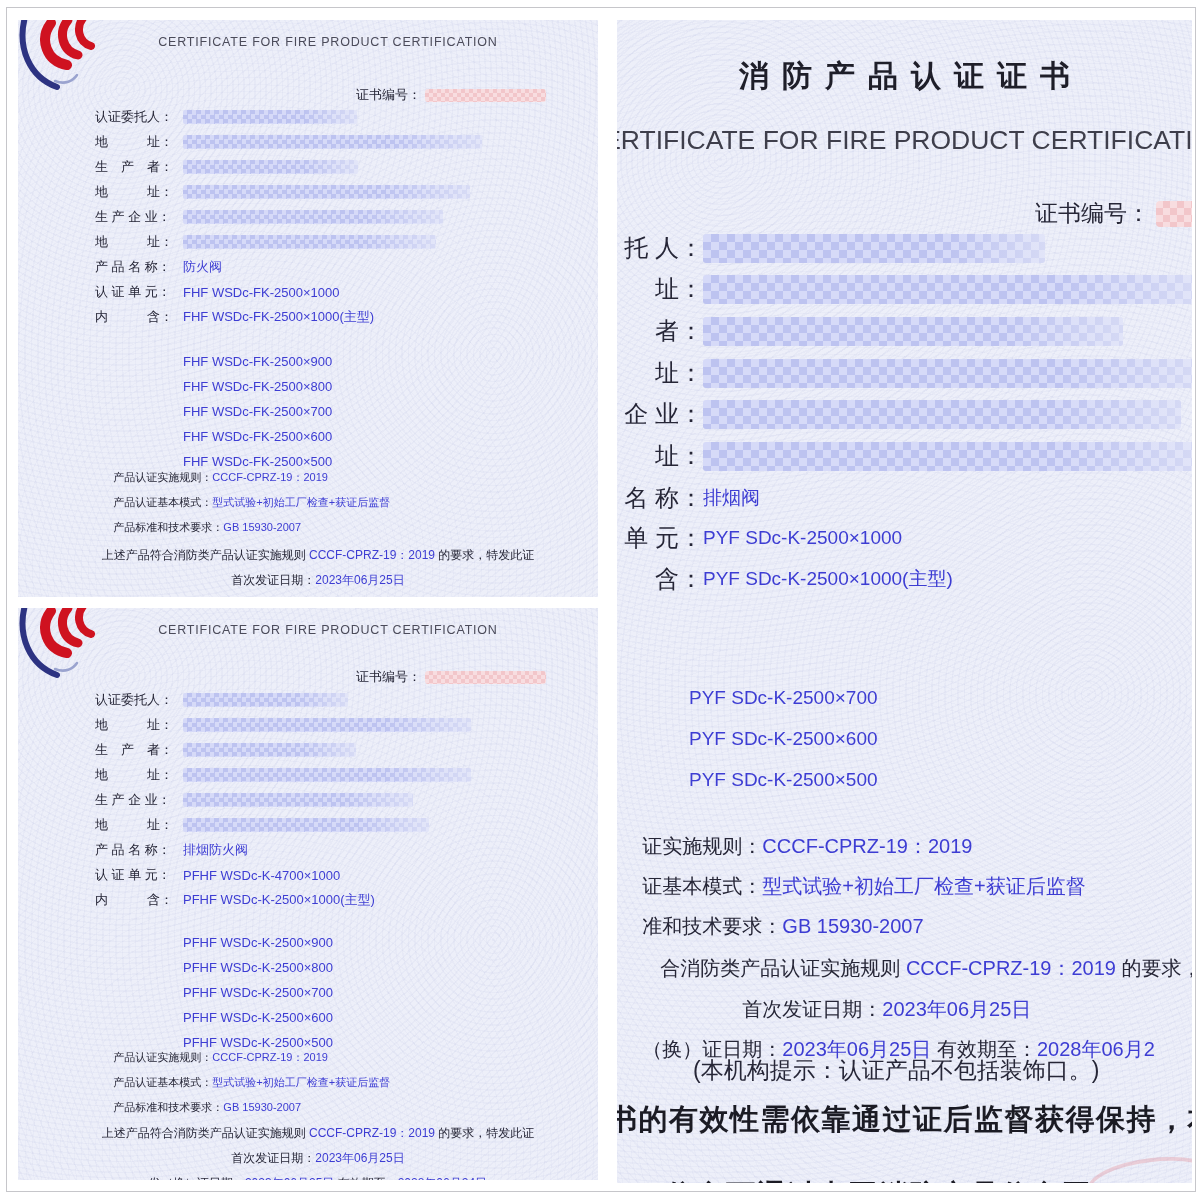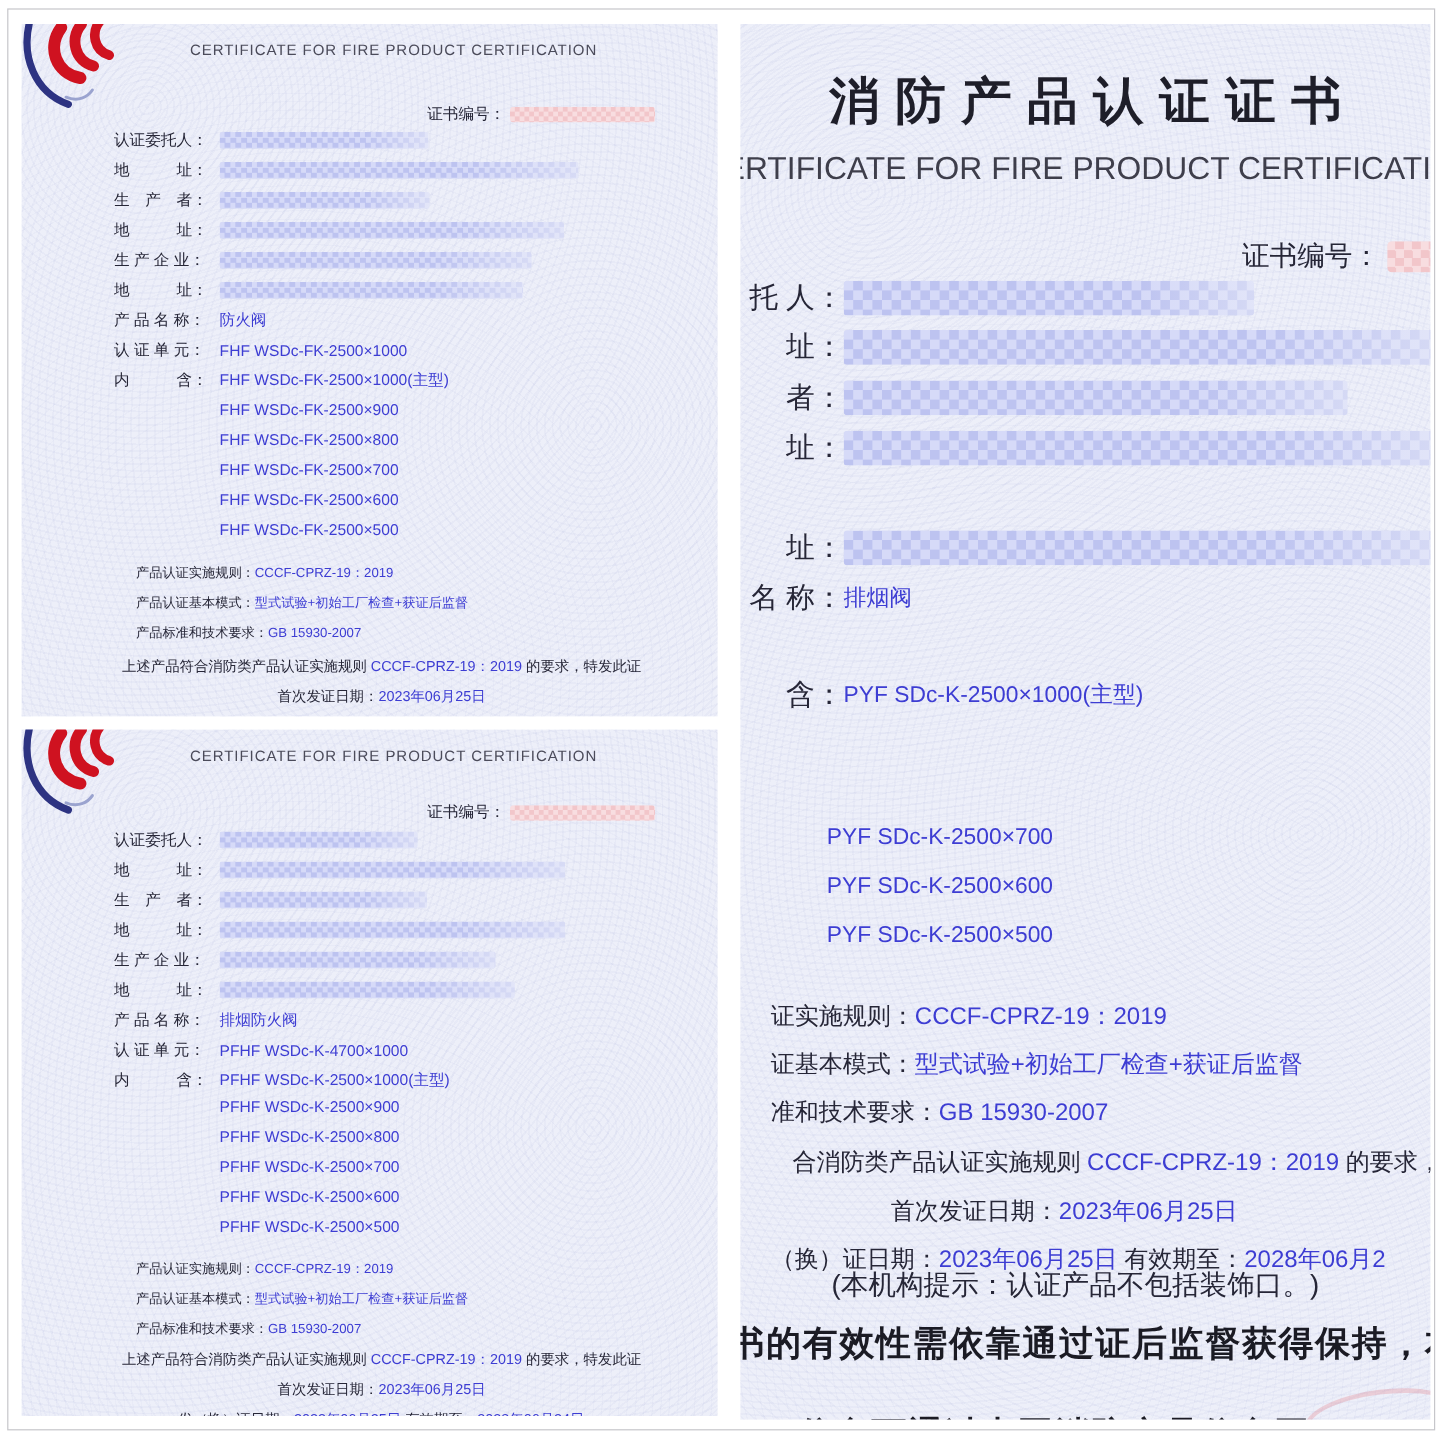--- a/index.html
+++ b/index.html
@@ -53,31 +53,31 @@
   .s-en  { position:absolute; top:15px; left:40px; right:0; text-align:center;
            font-size:12.5px; letter-spacing:0.8px; color:#4b4b5a; white-space:nowrap; }
   .s-certno { position:absolute; left:338px; display:flex; align-items:center;
            font-size:13px; color:#262637; white-space:pre; }
   .s-certno .redact { width:121px; height:13px; margin-left:4px; }
   .s-row { position:absolute; left:77px; height:16px; display:flex; align-items:center;
            font-size:13px; color:#262637; white-space:pre; }
   .s-lbl { display:inline-block; width:88px; white-space:pre; }
   .s-row .redact { height:14px; }
   .val  { color:#3d3dd3; }
-  .s-model { position:absolute; left:165px; font-size:13px; color:#3d3dd3; white-space:pre; }
+  .s-model { position:absolute; left:165px; font-size:13px; color:#3d3dd3; white-space:pre;margin-top:20px; }
   .s-meta  { position:absolute; left:77px; font-size:11px; color:#262637; white-space:pre; }
   .s-center{ position:absolute; left:0; right:0; text-align:center; font-size:12px;
              color:#262637; white-space:pre; }
 
   
   .logo { position:absolute; left:-3px; top:-5px; width:96px; height:88px; }
 
   
   .r-title { position:absolute; top:36px; left:0; right:0; text-align:center;
-             font-size:42px; font-weight:700; color:#1e1e29; letter-spacing:13px;
+             font-size:30px; font-weight:700; color:#1e1e29; letter-spacing:13px;
              white-space:nowrap; text-indent:13px; }
   .r-en    { position:absolute; top:105px; left:-33px; width:645px; text-align:center;
              font-size:26.5px; color:#3e3e4b; white-space:nowrap; }
   .r-certno{ position:absolute; top:178px; left:418px; display:flex; align-items:center;
              font-size:23px; color:#262637; white-space:pre; }
   .r-certno .redact { width:78px; height:26px; margin-left:6px; }
   .r-row   { position:absolute; left:0; height:32px; display:flex; align-items:center;
              font-size:24px; color:#262637; white-space:pre; }
   .r-lbl   { display:inline-block; width:86px; text-align:right; white-space:pre; }
   .r-row .redact { height:29px; border-radius:3px; }
@@ -272,29 +272,37 @@
       <span class="redact rb-r" style="width:492px"></span>
     </div>
     <div class="r-row" style="top:295px">
       <span class="r-lbl">者：</span>
       <span class="redact rb-r" style="width:420px"></span>
     </div>
     <div class="r-row" style="top:337px">
       <span class="r-lbl">址：</span>
       <span class="redact rb-r" style="width:492px"></span>
     </div>
+    <div class="r-row" style="top:378px">
+      <span class="r-lbl">企 业：</span>
+      <span class="redact rb-r" style="width:478px"></span>
+    </div>
     <div class="r-row" style="top:420px">
       <span class="r-lbl">址：</span>
       <span class="redact rb-r" style="width:492px"></span>
     </div>
 
     <div class="r-row" style="top:462px">
       <span class="r-lbl">名 称：</span>
       <span class="val">排烟阀</span>
     </div>
+    <div class="r-row" style="top:502px">
+      <span class="r-lbl">单 元：</span>
+      <span class="val">PYF SDc-K-2500×1000</span>
+    </div>
     <div class="r-row" style="top:543px">
       <span class="r-lbl">含：</span>
       <span class="val">PYF SDc-K-2500×1000(主型)</span>
     </div>
 
     <div class="r-model" style="top:667px">PYF SDc-K-2500×700</div>
     <div class="r-model" style="top:708px">PYF SDc-K-2500×600</div>
     <div class="r-model" style="top:749px">PYF SDc-K-2500×500</div>
 
     <div class="r-meta" style="top:790px">

